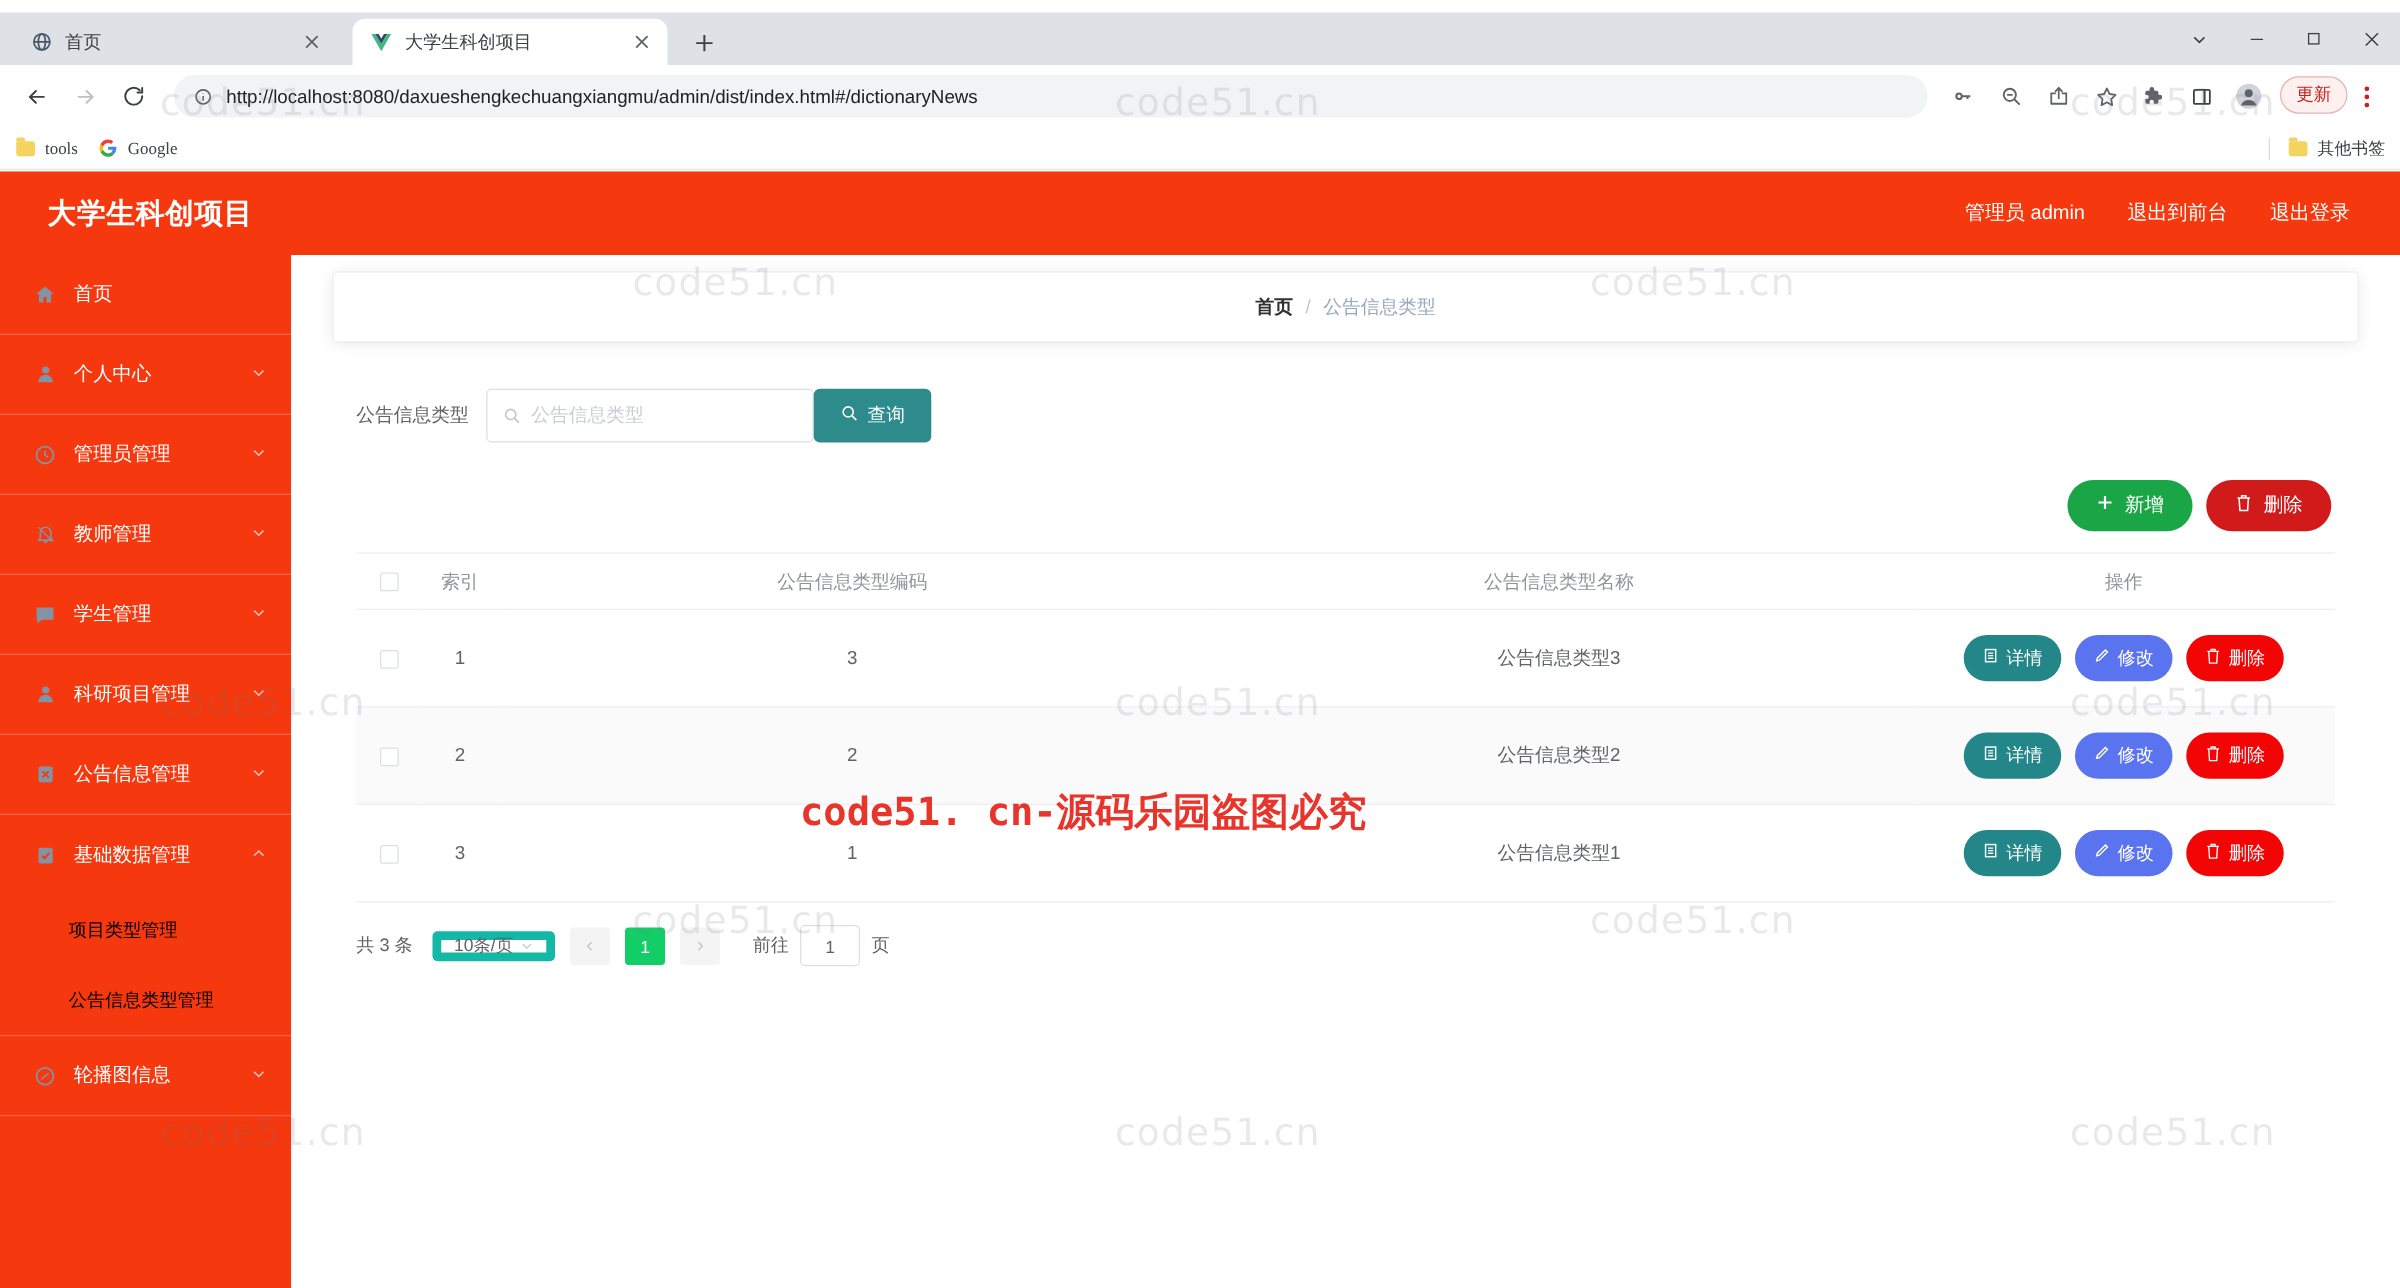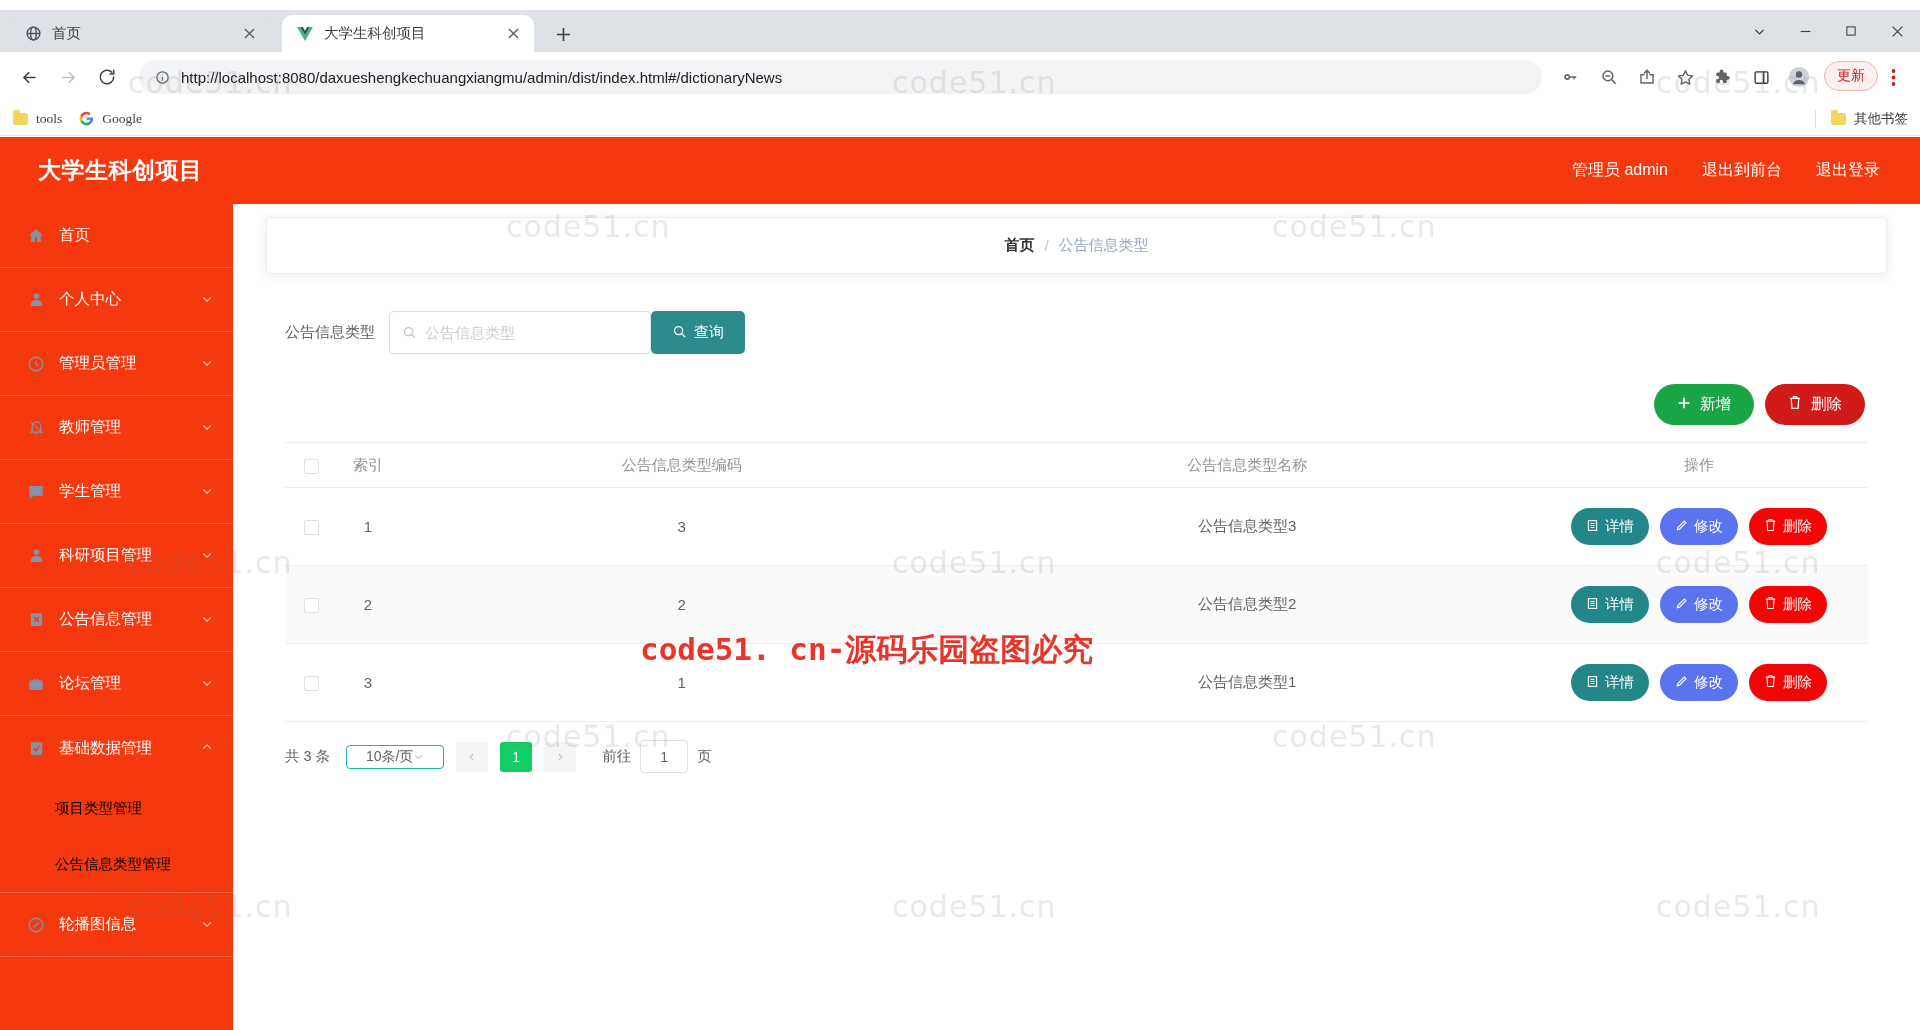--- a/index.html
+++ b/index.html
@@ -217,22 +217,22 @@
   .op-edit   { background:#5a73ef; }
   .op-del    { background:#f40505; }
 
   
   .pager {
     margin:18px 0 0 52px; display:flex; align-items:center; gap:12px;
     font-size:14.5px; color:#606266;
   }
   .pg-total { margin-right:4px; }
   .pg-select {
-    width:98px; height:24px; border:1px solid #14b8a6; border-radius:4px;
-    display:flex; align-items:center; justify-content:center;
+    width:98px; height:24px; border:7px solid #14b8a6; border-radius:4px;
+    display:flex; align-items:center; justify-content:space-between;
     padding:0 10px; font-size:14px; color:#606266; background:#fff;
   }
   .pg-arrow {
     width:32px; height:30px; background:#f4f4f5; border-radius:3px;
     display:flex; align-items:center; justify-content:center;
     color:#c0c4cc; font-size:13px;
   }
   .pg-num {
     width:32px; height:30px; background:#13ce66; border-radius:3px;
     display:flex; align-items:center; justify-content:center;
@@ -528,33 +528,20 @@
             </svg>
         </span>
         <span class="menu-label">公告信息管理</span>
         <span class="menu-arrow">
           <svg width="12" height="12" viewBox="0 0 16 16" fill="none" stroke="rgba(255,255,255,.7)" stroke-width="1.6">
               <path d="M3 6l5 5 5-5"></path>
             </svg>
         </span>
       </div>
 
-      <div class="menu-item">
-        <span class="menu-ico">
-          <svg width="18" height="18" viewBox="0 0 24 24" fill="#8492a6">
-              <path d="M9 5h6v2h4a2 2 0 0 1 2 2v9a2 2 0 0 1-2 2H5a2 2 0 0 1-2-2V9a2 2 0 0 1 2-2h4zm2 0v2h2V5z"></path>
-            </svg>
-        </span>
-        <span class="menu-label">论坛管理</span>
-        <span class="menu-arrow">
-          <svg width="12" height="12" viewBox="0 0 16 16" fill="none" stroke="rgba(255,255,255,.7)" stroke-width="1.6">
-              <path d="M3 6l5 5 5-5"></path>
-            </svg>
-        </span>
-      </div>
 
       <div class="submenu-wrap">
         <div class="menu-item" style="border-bottom:none;">
           <span class="menu-ico">
             <svg width="17" height="17" viewBox="0 0 24 24" fill="#8492a6">
                 <rect x="4" y="3" width="16" height="18" rx="2"></rect>
                 <path d="M8 12l3 3 5-6" stroke="#f5380d" stroke-width="2.2" fill="none"></path>
               </svg>
           </span>
           <span class="menu-label">基础数据管理</span>

